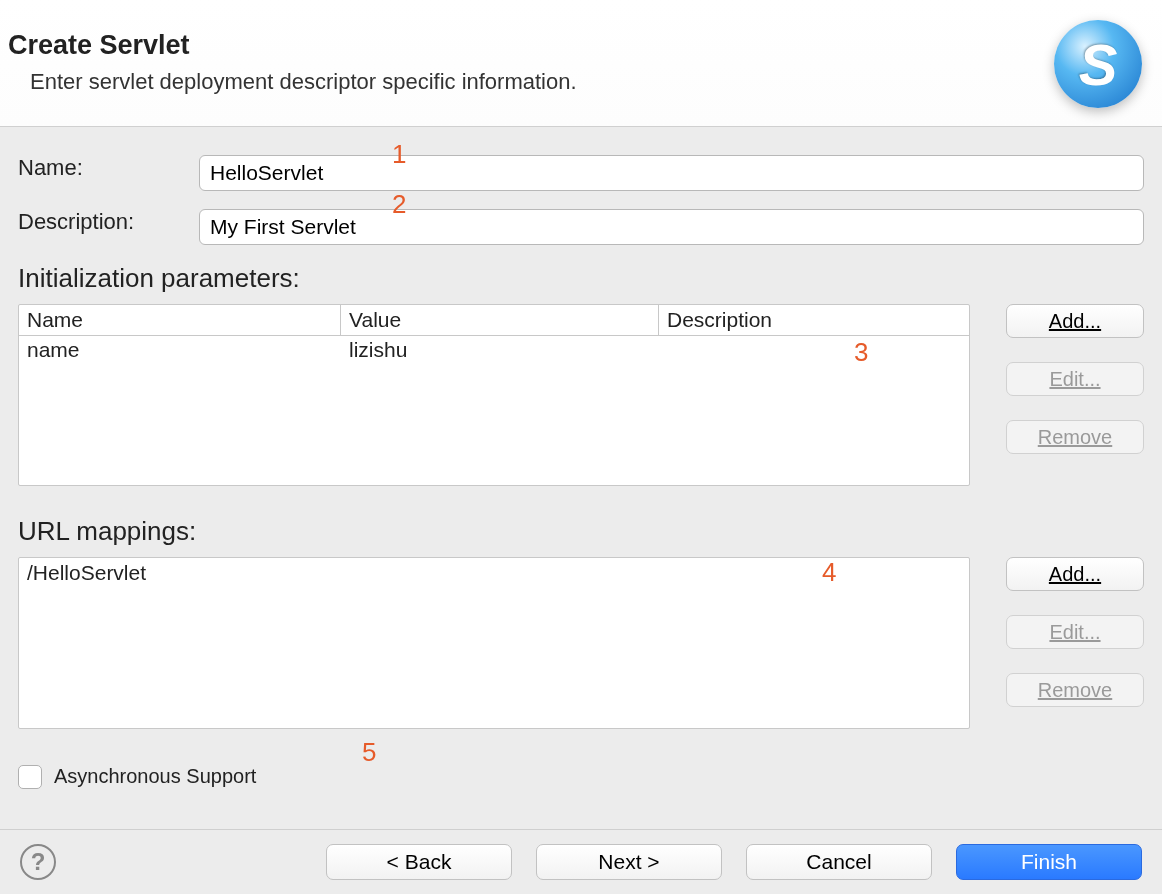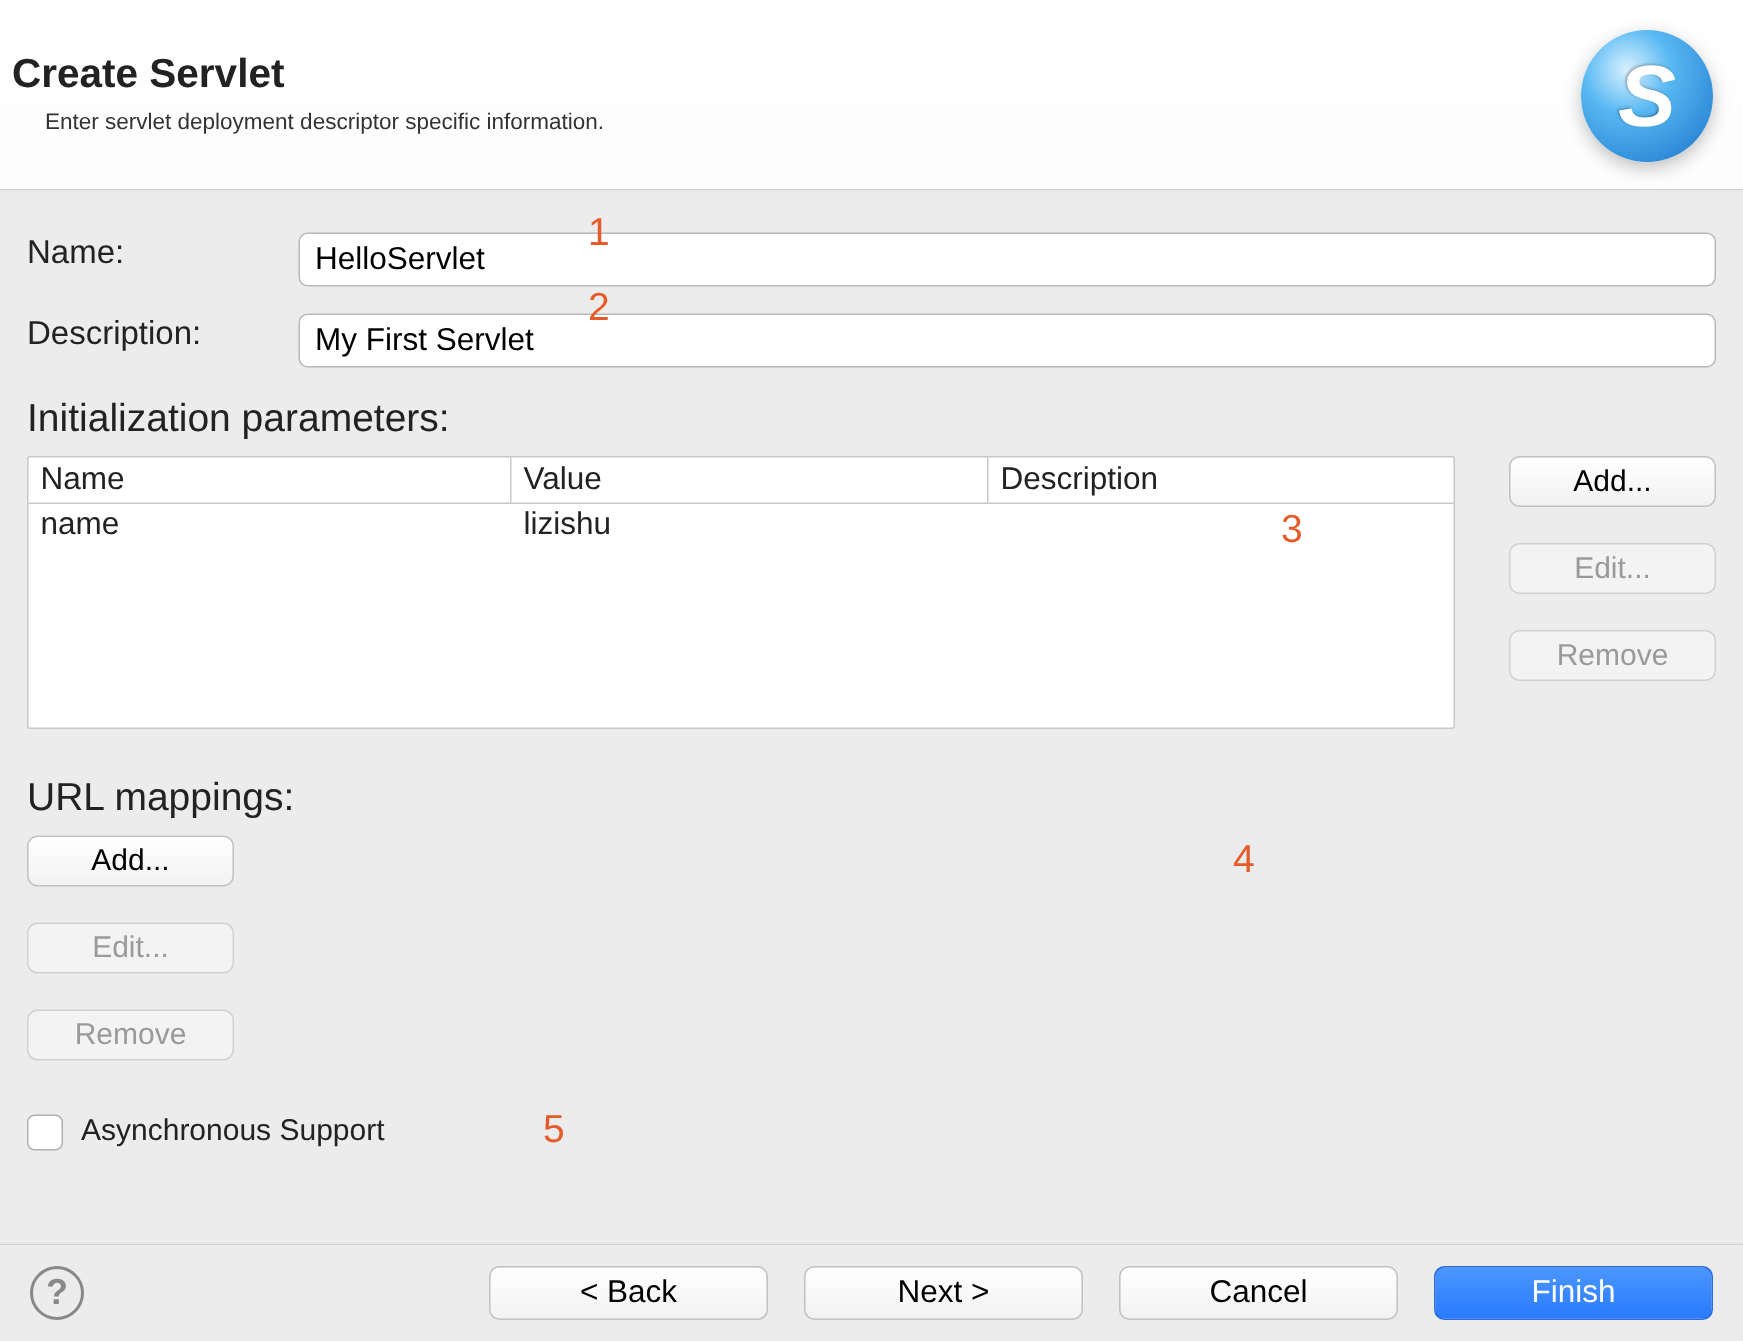--- a/index.html
+++ b/index.html
@@ -21,21 +21,21 @@
   align-items: center;
   justify-content: space-between;
 }
 .header-text h1 {
   font-size: 27px;
   font-weight: 700;
   margin-bottom: 8px;
   margin-left: 0;
 }
 .header-text p {
-  font-size: 15px;
+  font-size: 22px;
   font-weight: 400;
   margin-left: 22px;
   color: #333;
 }
 .header-icon {
   width: 88px;
   height: 88px;
   border-radius: 50%;
   background: radial-gradient(circle at 35% 30%, #d9f1ff 0%, #57b8f2 35%, #1872c9 100%);
   box-shadow: 0 4px 12px rgba(0,0,0,0.25);
@@ -127,20 +127,21 @@
   flex-direction: column;
   gap: 24px;
 }
 .btn {
   height: 34px;
   font-size: 20px;
   border: 1px solid #c2c2c2;
   border-radius: 7px;
   background: linear-gradient(#ffffff,#f2f2f2);
   cursor: pointer;
+  text-decoration: underline;
 }
 .btn.disabled {
   color: #9a9a9a;
   background: #f3f3f3;
   border-color: #d1d1d1;
 }
 .check-row {
   display: flex;
   align-items: flex-start;
   gap: 12px;
@@ -239,20 +240,23 @@
     </div>
     <div class="btn-col">
       <button class="btn">Add...</button>
       <button class="btn disabled">Edit...</button>
       <button class="btn disabled">Remove</button>
     </div>
   </div>
 
   <div class="section-label" style="margin-top:30px">URL mappings:</div>
   <div class="table-wrap">
+    <div class="list-box">
+      <div class="list-item">/HelloServlet</div>
+    </div>
     <div class="btn-col">
       <button class="btn">Add...</button>
       <button class="btn disabled">Edit...</button>
       <button class="btn disabled">Remove</button>
     </div>
   </div>
 
   <div class="check-row">
     <div class="checkbox"></div>
     <span>Asynchronous Support</span>

